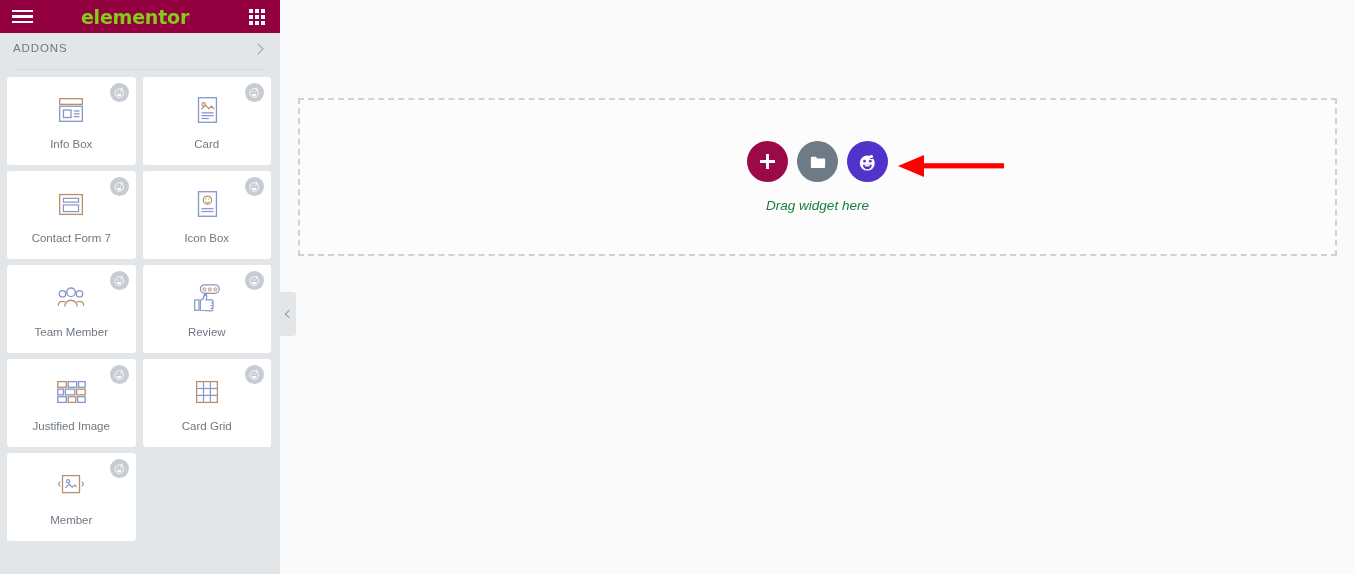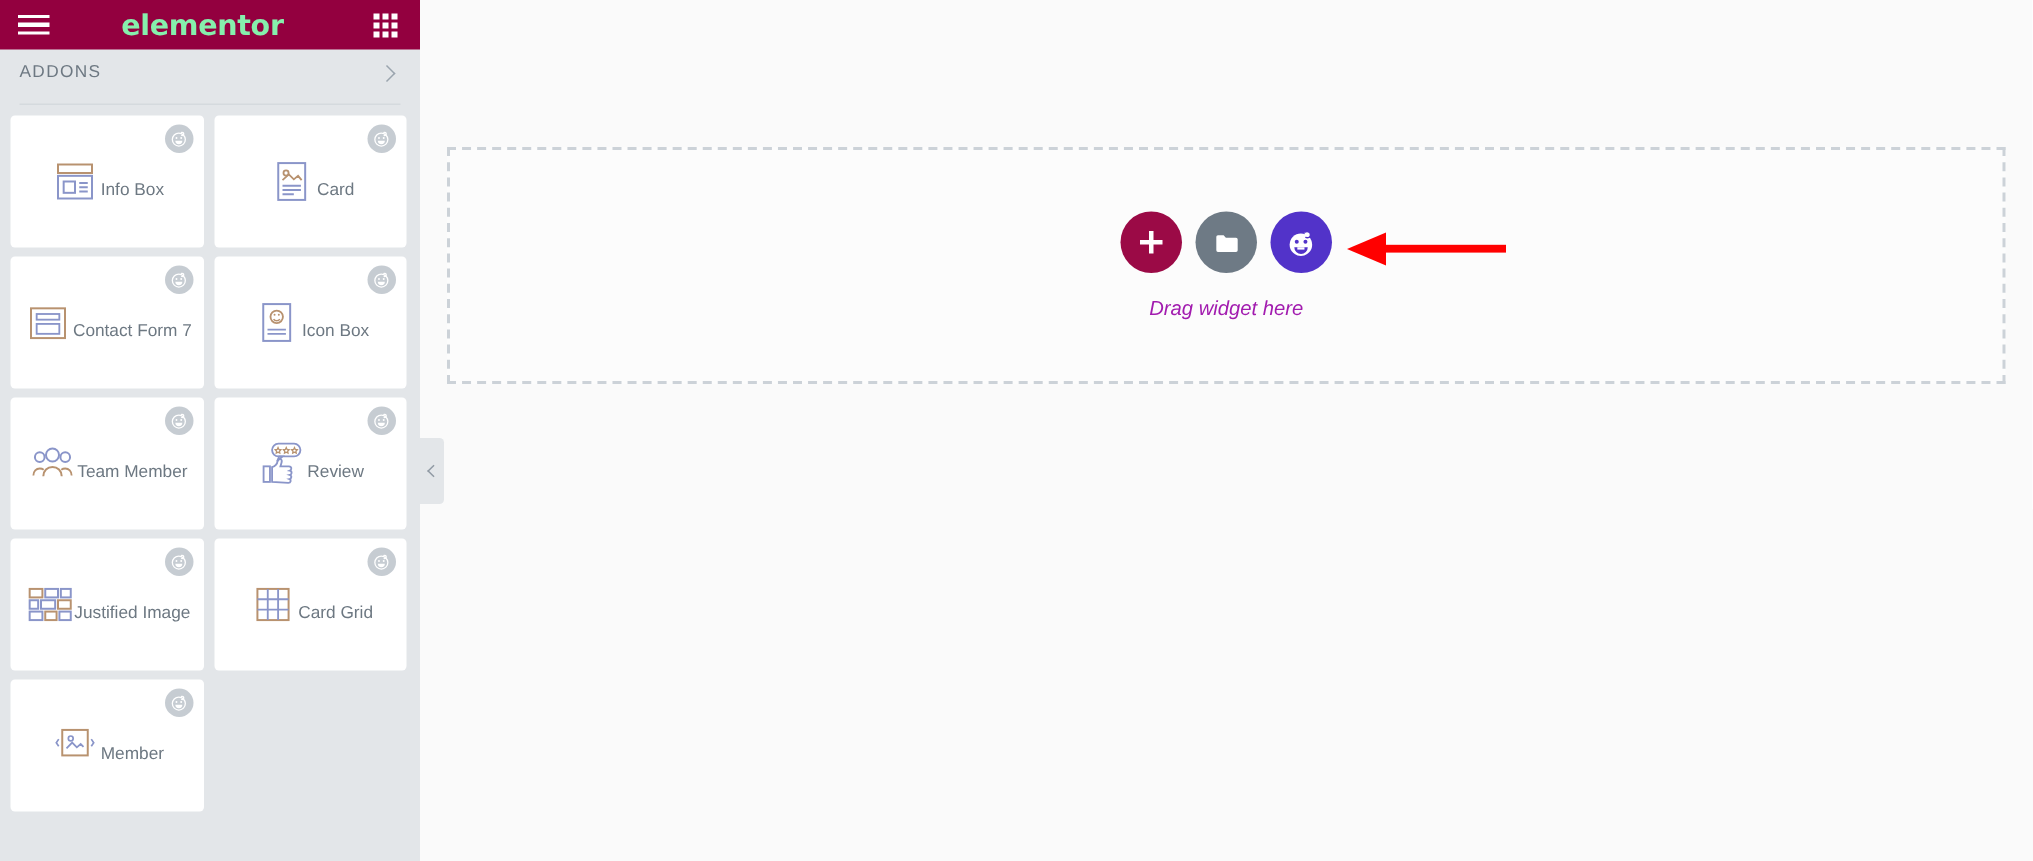--- a/index.html
+++ b/index.html
@@ -29,21 +29,21 @@
   .hamburger {
     width: 44px; height: 33px;
     display: flex; flex-direction: column;
     align-items: center; justify-content: center;
     gap: 3px;
     cursor: pointer;
   }
   .hamburger i { display: block; width: 21px; height: 2.5px; background: #ffffff; }
   .brand {
     flex: 1; text-align: center;
-    color: #86efac;
+    color: #84cc16;
     font-size: 19px; font-weight: bold;
     letter-spacing: -0.2px;
     font-family: "DejaVu Sans", sans-serif;
     margin-left: -8px;
   }
   .grid-btn {
     width: 46px; height: 33px;
     display: flex; align-items: center; justify-content: center;
     cursor: pointer;
   }
@@ -97,21 +97,21 @@
     display: grid;
     grid-template-columns: 1fr 1fr;
     gap: 6px 7px;
     padding: 7px 9px 0 7px;
   }
   .widget-card {
     position: relative;
     background: #ffffff;
     border-radius: 3px;
     height: 88px;
-    display: flex; flex-direction: row;
+    display: flex; flex-direction: column;
     align-items: center; justify-content: center;
     cursor: grab;
   }
   .widget-card .wlabel {
     font-size: 11.5px;
     color: #6d7882;
     margin-top: 11px;
     font-family: "Liberation Sans", sans-serif;
   }
   .wicon { width: 34px; height: 34px; display: block; }
@@ -157,21 +157,21 @@
   .cb-add .plus::after { top: 6px; left: 0; height: 3px; width: 15px; }
   .cb-folder { background: #6e7a85; }
   .cb-folder svg { width: 18px; height: 18px; display: block; }
   .cb-happy { background: #5233c9; }
   .cb-happy svg { width: 22px; height: 22px; display: block; }
 
   .drag-text {
     margin-top: 16px;
     font-size: 13.5px;
     font-style: italic;
-    color: #a21caf;
+    color: #15803d;
     font-family: "Liberation Sans", sans-serif;
   }
 
   .arrow-annot {
     position: absolute;
     left: 616px; top: 151px;
     width: 110px; height: 30px;
     pointer-events: none;
   }
 

